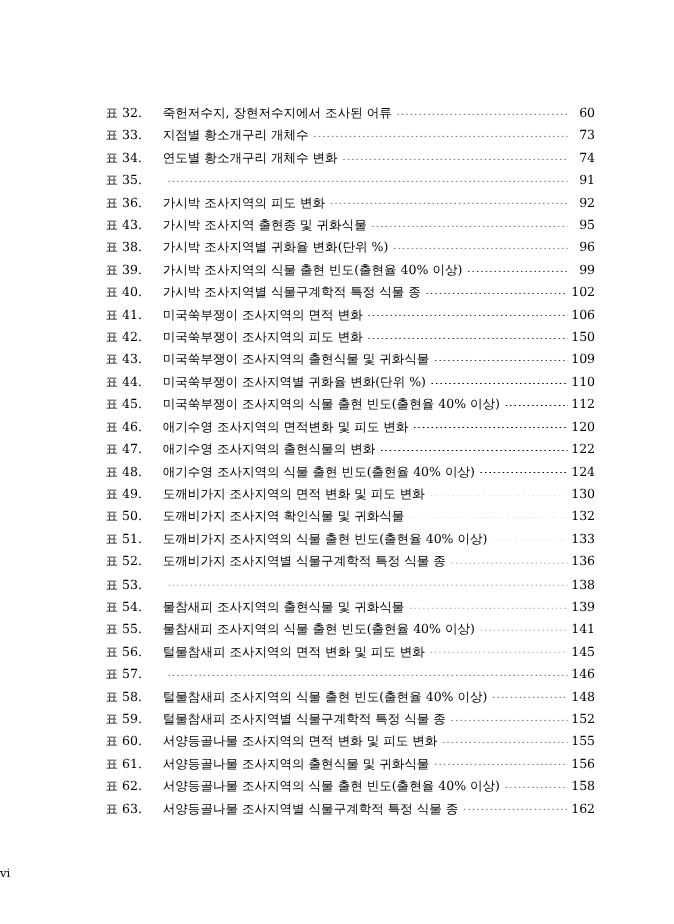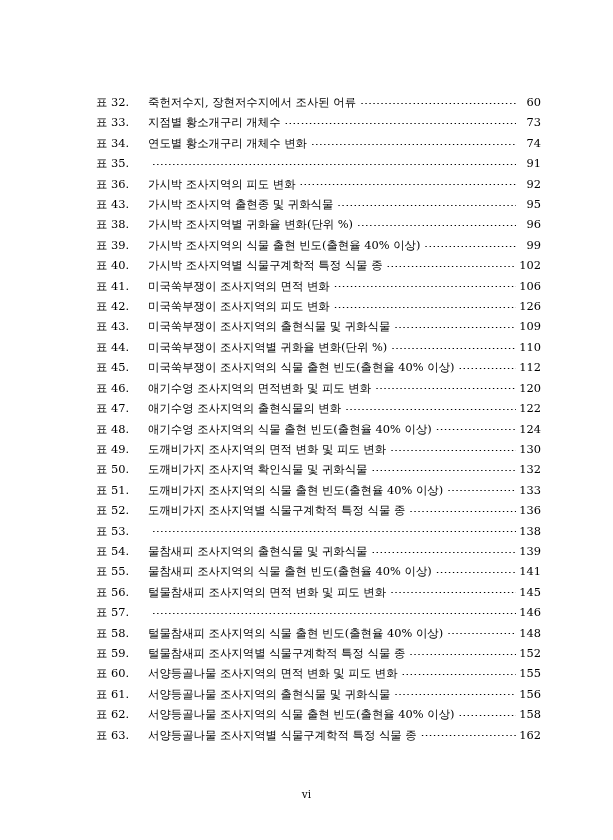--- a/index.html
+++ b/index.html
@@ -67,21 +67,21 @@
   .toc-page {
     flex: 0 0 auto;
     text-align: right;
     min-width: 22px;
   }
   .folio {
     position: absolute;
     left: 0;
     right: 0;
     top: 788px;
-    text-align: center;
+    text-align: left;
     font-size: 10.5px;
     font-family: "DejaVu Serif", "Liberation Serif", serif;
   }
 </style>
 </head>
 <body>
 
 <div class="page">
   <ul class="toc-list" id="toc-list">
       <li class="toc-entry">
@@ -140,21 +140,21 @@
       <li class="toc-entry">
         <span class="toc-label">표 41.</span>
         <span class="toc-title">미국쑥부쟁이 조사지역의 면적 변화</span>
         <span class="toc-leader"></span>
         <span class="toc-page">106</span>
       </li>
       <li class="toc-entry">
         <span class="toc-label">표 42.</span>
         <span class="toc-title">미국쑥부쟁이 조사지역의 피도 변화</span>
         <span class="toc-leader"></span>
-        <span class="toc-page">126</span>
+        <span class="toc-page">150</span>
       </li>
       <li class="toc-entry">
         <span class="toc-label">표 43.</span>
         <span class="toc-title">미국쑥부쟁이 조사지역의 출현식물 및 귀화식물</span>
         <span class="toc-leader"></span>
         <span class="toc-page">109</span>
       </li>
       <li class="toc-entry">
         <span class="toc-label">표 44.</span>
         <span class="toc-title">미국쑥부쟁이 조사지역별 귀화율 변화(단위 %)</span>

